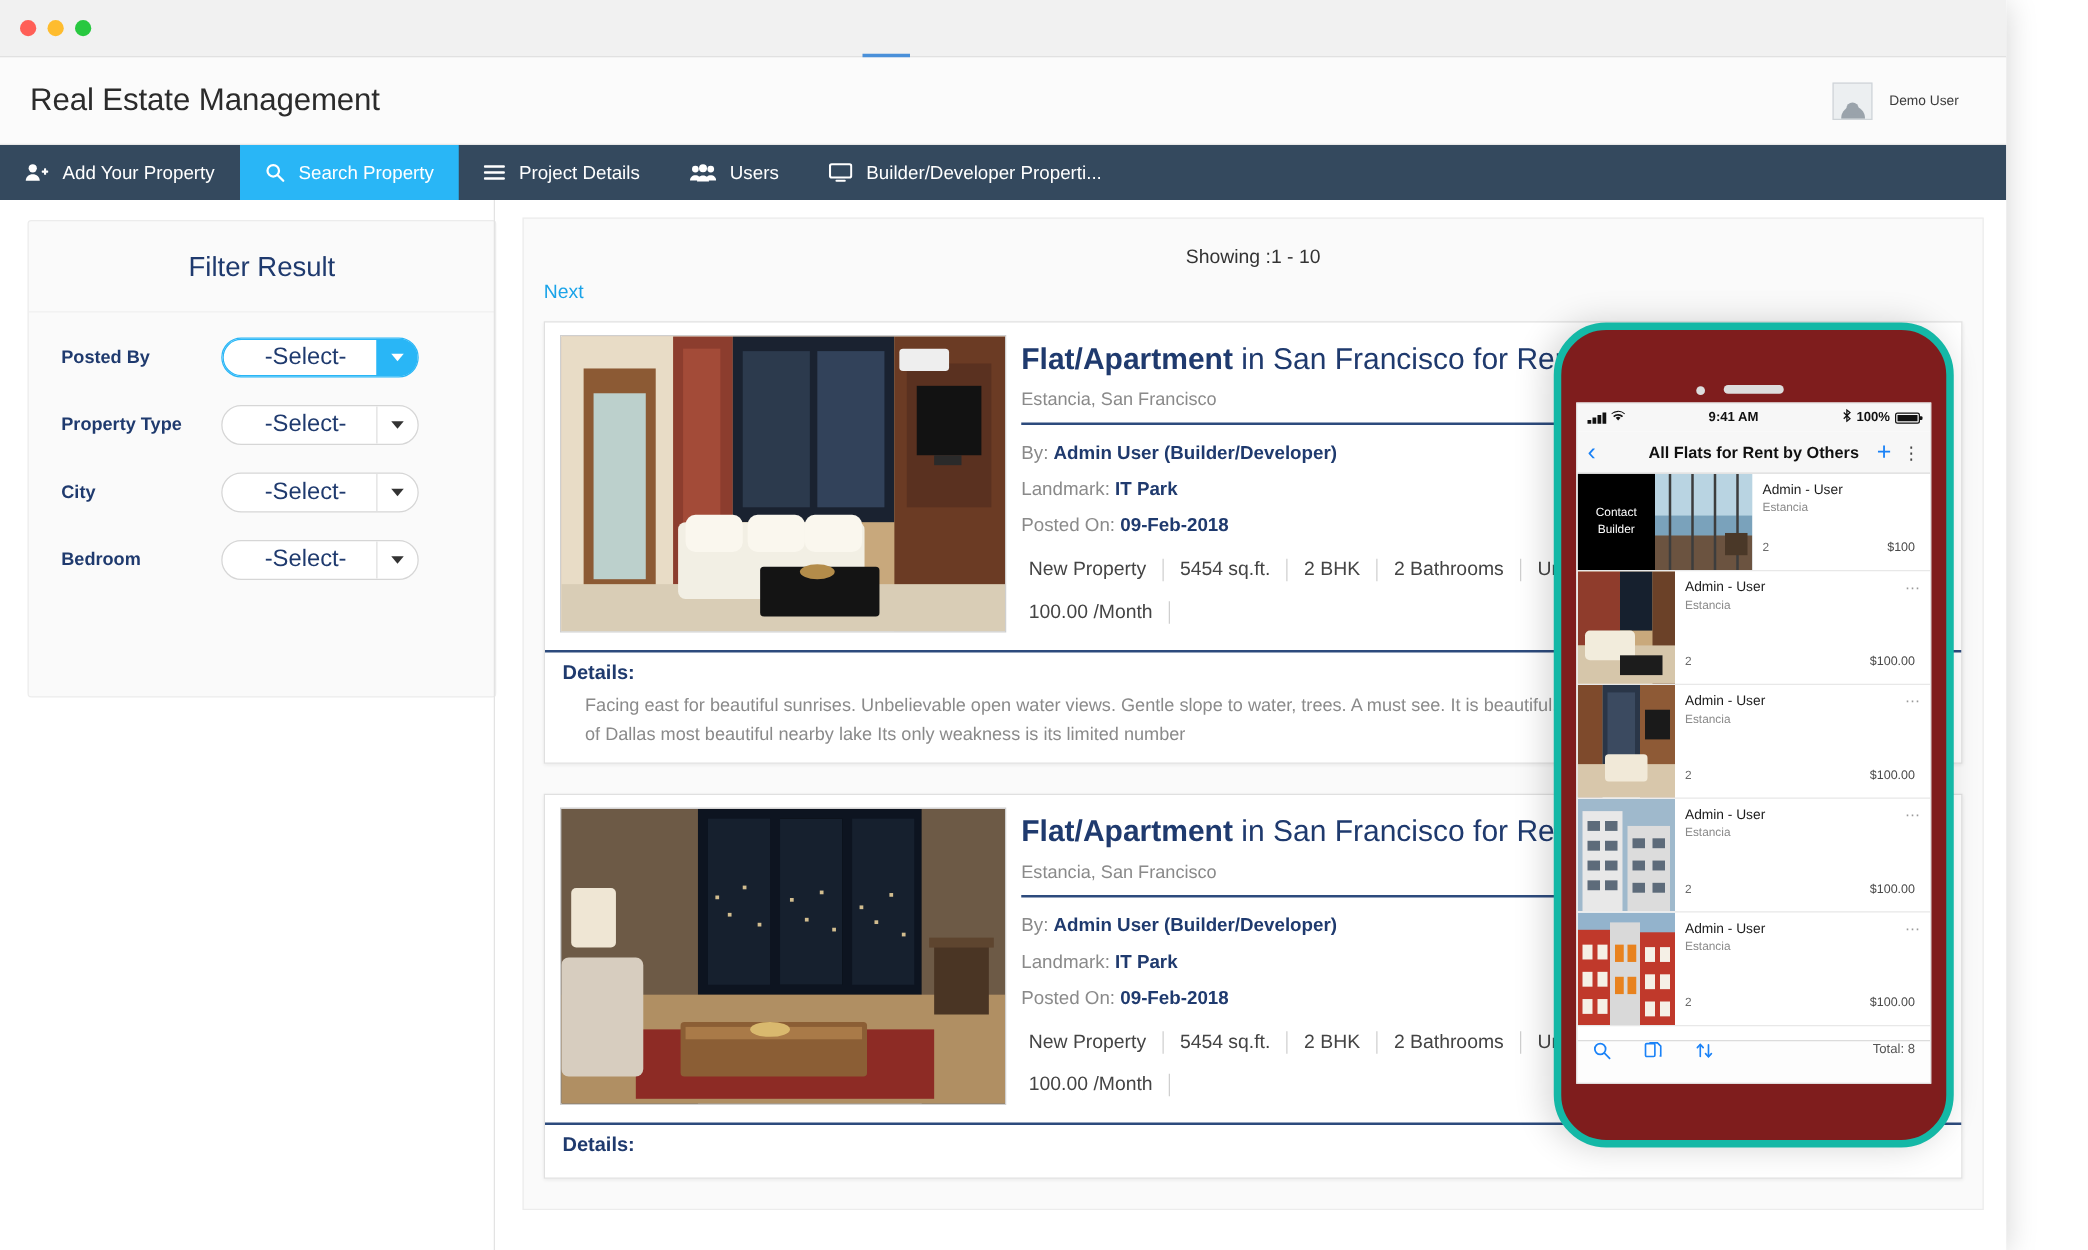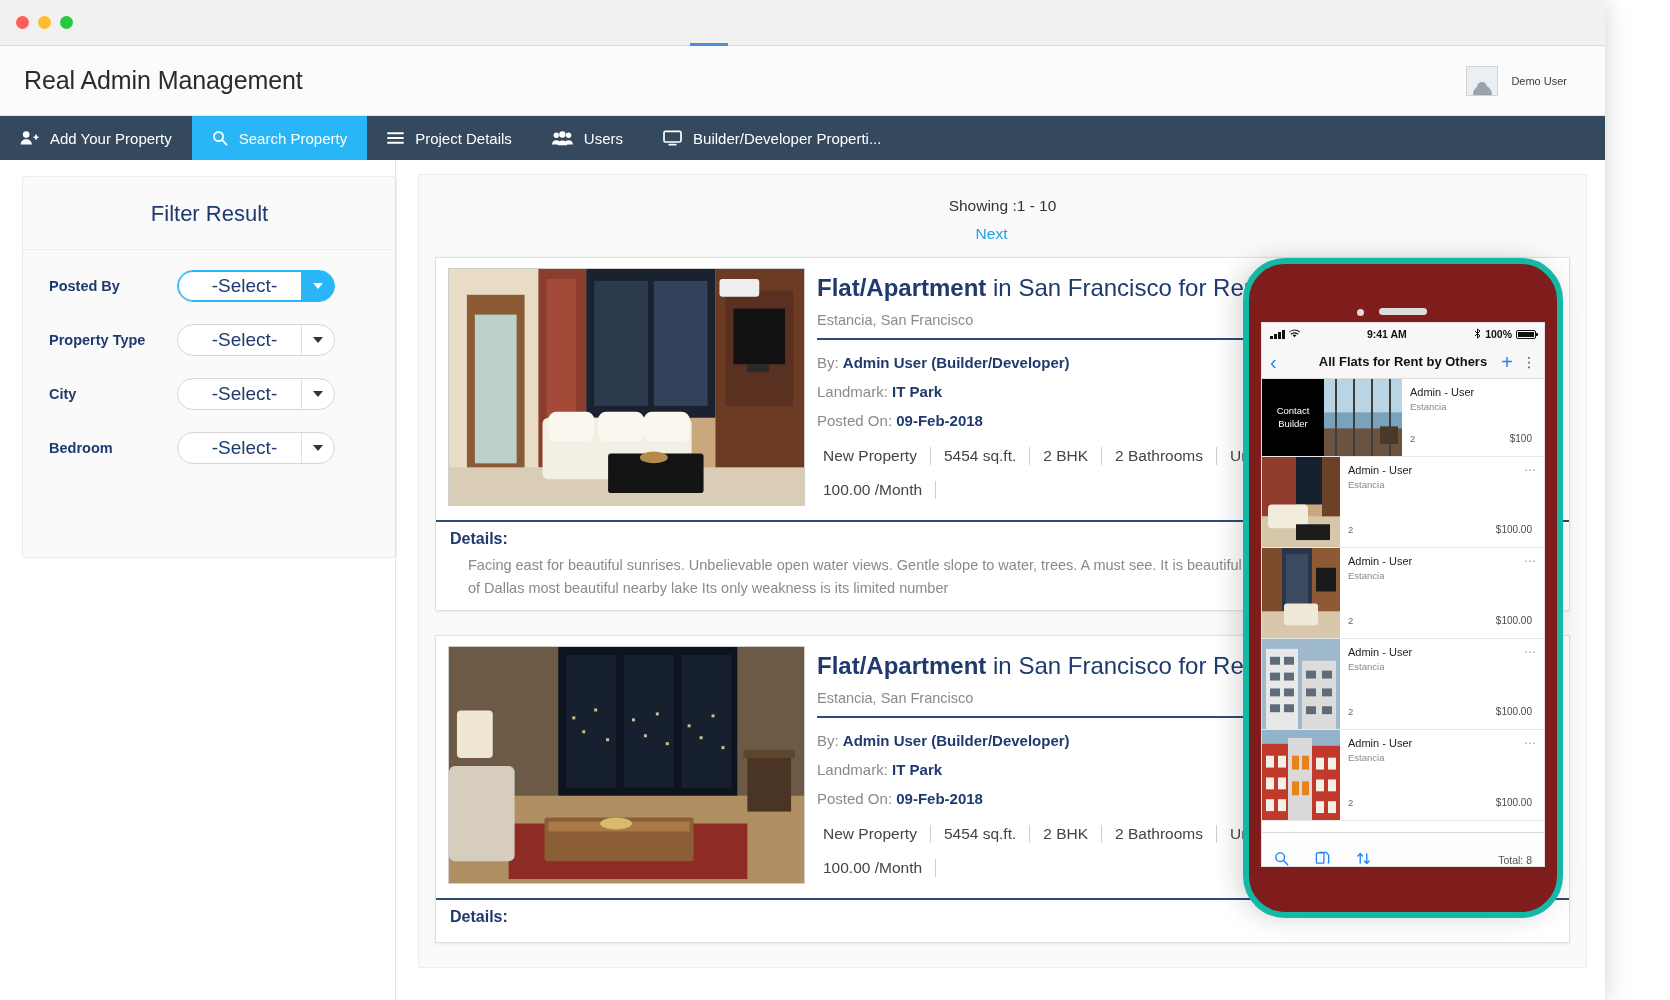--- a/index.html
+++ b/index.html
@@ -163,21 +163,21 @@
     margin: 0 18px 0 22px;
     min-height: 780px;
     padding: 14px 16px 0 16px;
   }
   .showing {
     text-align: center;
     font-size: 15.5px;
     color: #333;
     padding: 8px 0 6px;
   }
-  .next-row { text-align: center; padding: 4px 22px 14px 0; }
+  .next-row { text-align: left; padding: 4px 22px 14px 0; }
   .next-link { color: #1aa3e8; font-size: 15.5px; cursor: pointer; text-decoration: none; }
 
   
   .listing {
     background: #ffffff;
     border: 1px solid #e0e0e0;
     box-shadow: 0 1px 3px rgba(0,0,0,0.07);
     margin-bottom: 24px;
     padding: 10px 12px 0 12px;
     position: relative;
@@ -309,42 +309,42 @@
   .ios-body { flex: 1; padding: 7px 8px 0 8px; position: relative; min-width: 0; }
   .ios-name { font-size: 11px; color: #1c1c1c; }
   .ios-place { font-size: 9.5px; color: #8a8a8a; margin-top: 3px; }
   .ios-bed { font-size: 9.5px; color: #6b6b6b; position: absolute; left: 8px; bottom: 12px; }
   .ios-price { font-size: 10px; color: #4a4a4a; position: absolute; right: 12px; bottom: 12px; }
   .ios-more { position: absolute; right: 8px; top: 6px; color: #9a9a9a; font-size: 12px; cursor: pointer; }
 
   .ios-toolbar {
     height: 34px; border-top: 1px solid #dcdcdc;
     background: #fdfdfd;
-    display: flex; align-items: flex-end; padding: 0 12px;
+    display: flex; align-items: flex-start; padding: 0 12px;
     gap: 26px;
   }
   .ios-toolbar .tb-icon { cursor: pointer; display: flex; align-items: center; }
   .ios-total { margin-left: auto; font-size: 10.5px; color: #555; }
 </style>
 </head>
 <body>
 
 <div class="browser-window">
 
   <div class="titlebar">
     <div class="traffic">
       <span class="dot red"></span>
       <span class="dot yellow"></span>
       <span class="dot green"></span>
     </div>
     <div class="tab-nub"></div>
   </div>
 
   <div class="app-header">
-    <div class="app-title">Real Admin Management</div>
+    <div class="app-title">Real Estate Management</div>
     <div class="user-box">
       <div class="avatar">
         <div class="avatar-inner">
           <span class="body"></span>
           <span class="head"></span>
         </div>
       </div>
       <span class="user-name">Demo User</span>
     </div>
   </div>

